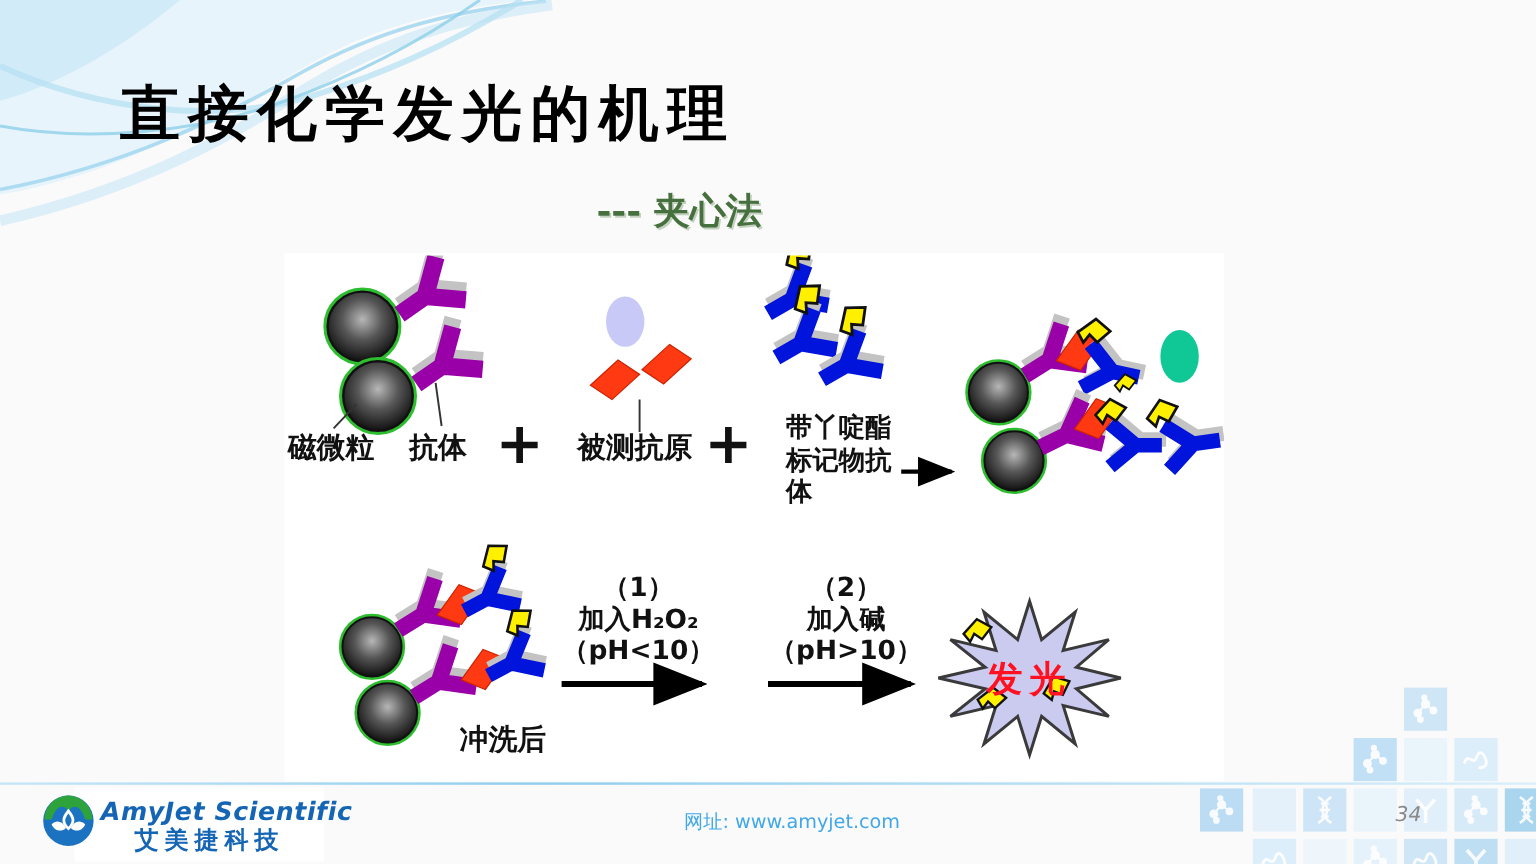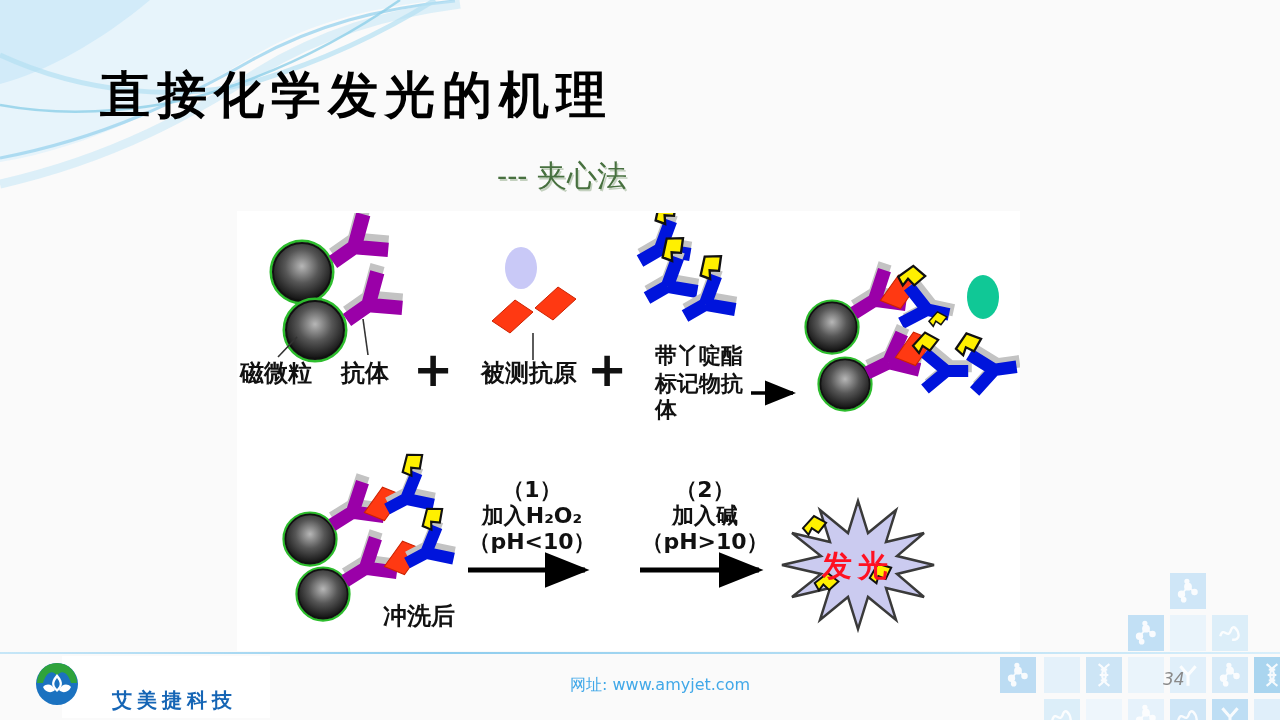--- a/index.html
+++ b/index.html
@@ -3,21 +3,21 @@
 <meta charset="utf-8">
 <style>
   html,body{margin:0;padding:0;background:#e8e8e8;}
   .slide{position:relative;width:1280px;height:720px;background:#fafafa;overflow:hidden;
          font-family:"DejaVu Sans",sans-serif;padding-left:28px;}
   .waves{position:absolute;left:0;top:0;pointer-events:none;}
   .diagram-bg{position:absolute;left:237px;top:211px;width:783px;height:440px;background:#ffffff;}
   .title{position:absolute;left:100px;top:62px;margin:0;font-family:"DejaVu Serif",serif;
          font-size:50px;font-weight:600;color:#000;letter-spacing:7px;white-space:nowrap;}
   .subtitle{position:absolute;left:497px;top:156px;font-family:"DejaVu Serif",serif;
-            font-size:30px;font-weight:normal;color:var(--subtitle-green,#47703f);
+            font-size:30px;font-weight:bold;color:var(--subtitle-green,#47703f);
             text-shadow:1.5px 1.5px 0 rgba(130,160,120,.45);white-space:nowrap;}
   .diagram-svg{position:absolute;left:237px;top:213px;}
   .diagram-svg text{font-family:"DejaVu Sans",sans-serif;font-weight:bold;fill:#111;}
   .absh{stroke:#c3c3c3;stroke-width:10;fill:none;}
   .abmain{stroke:currentColor;stroke-width:10;fill:none;}
   .lbl-line{stroke:#333;stroke-width:1.6;}
   .footer-line{position:absolute;left:0;top:652px;width:1280px;height:2px;
                background:linear-gradient(90deg,#c6e6f7,#8fcdee 35%,#b9e0f4 70%,#d9effb);}
   .logo-box{position:absolute;left:62px;top:656px;width:208px;height:62px;background:#fff;}
   .logo-mark{position:absolute;left:34px;top:661px;}
@@ -314,19 +314,20 @@
   <div class="footer-line"></div>
   <div class="logo-box"></div>
   <svg class="logo-mark" width="46" height="46" viewBox="0 0 46 46">
     <circle cx="23" cy="23" r="21" fill="#1b72c0"></circle>
     <path d="M3,22 A20,20 0 0 1 43,22 L37,22 C34,11 27,8 23,15 C19,8 12,11 9,22 Z" fill="#2fa33b"></path>
     <path d="M23,13 C28,19 31,24 23,31 C15,24 18,19 23,13 Z" fill="#ffffff"></path>
     <path d="M23,17 C26,21 27,24 23,28 C19,24 20,21 23,17 Z" fill="#1b72c0"></path>
     <path d="M9,26 C13,22 18,23 21,29 C17,33 11,31 9,26 Z" fill="#ffffff"></path>
     <path d="M37,26 C33,22 28,23 25,29 C29,33 35,31 37,26 Z" fill="#ffffff"></path>
   </svg>
+  <div class="brand">AmyJet Scientific</div>
   <div class="brand-cn">艾美捷科技</div>
   <div class="contact">
     <span><span>网址:</span> <span>www.amyjet.com</span></span>
   </div>
   <div class="page-number">34</div>
 
 </div>
 
 </body></html>

